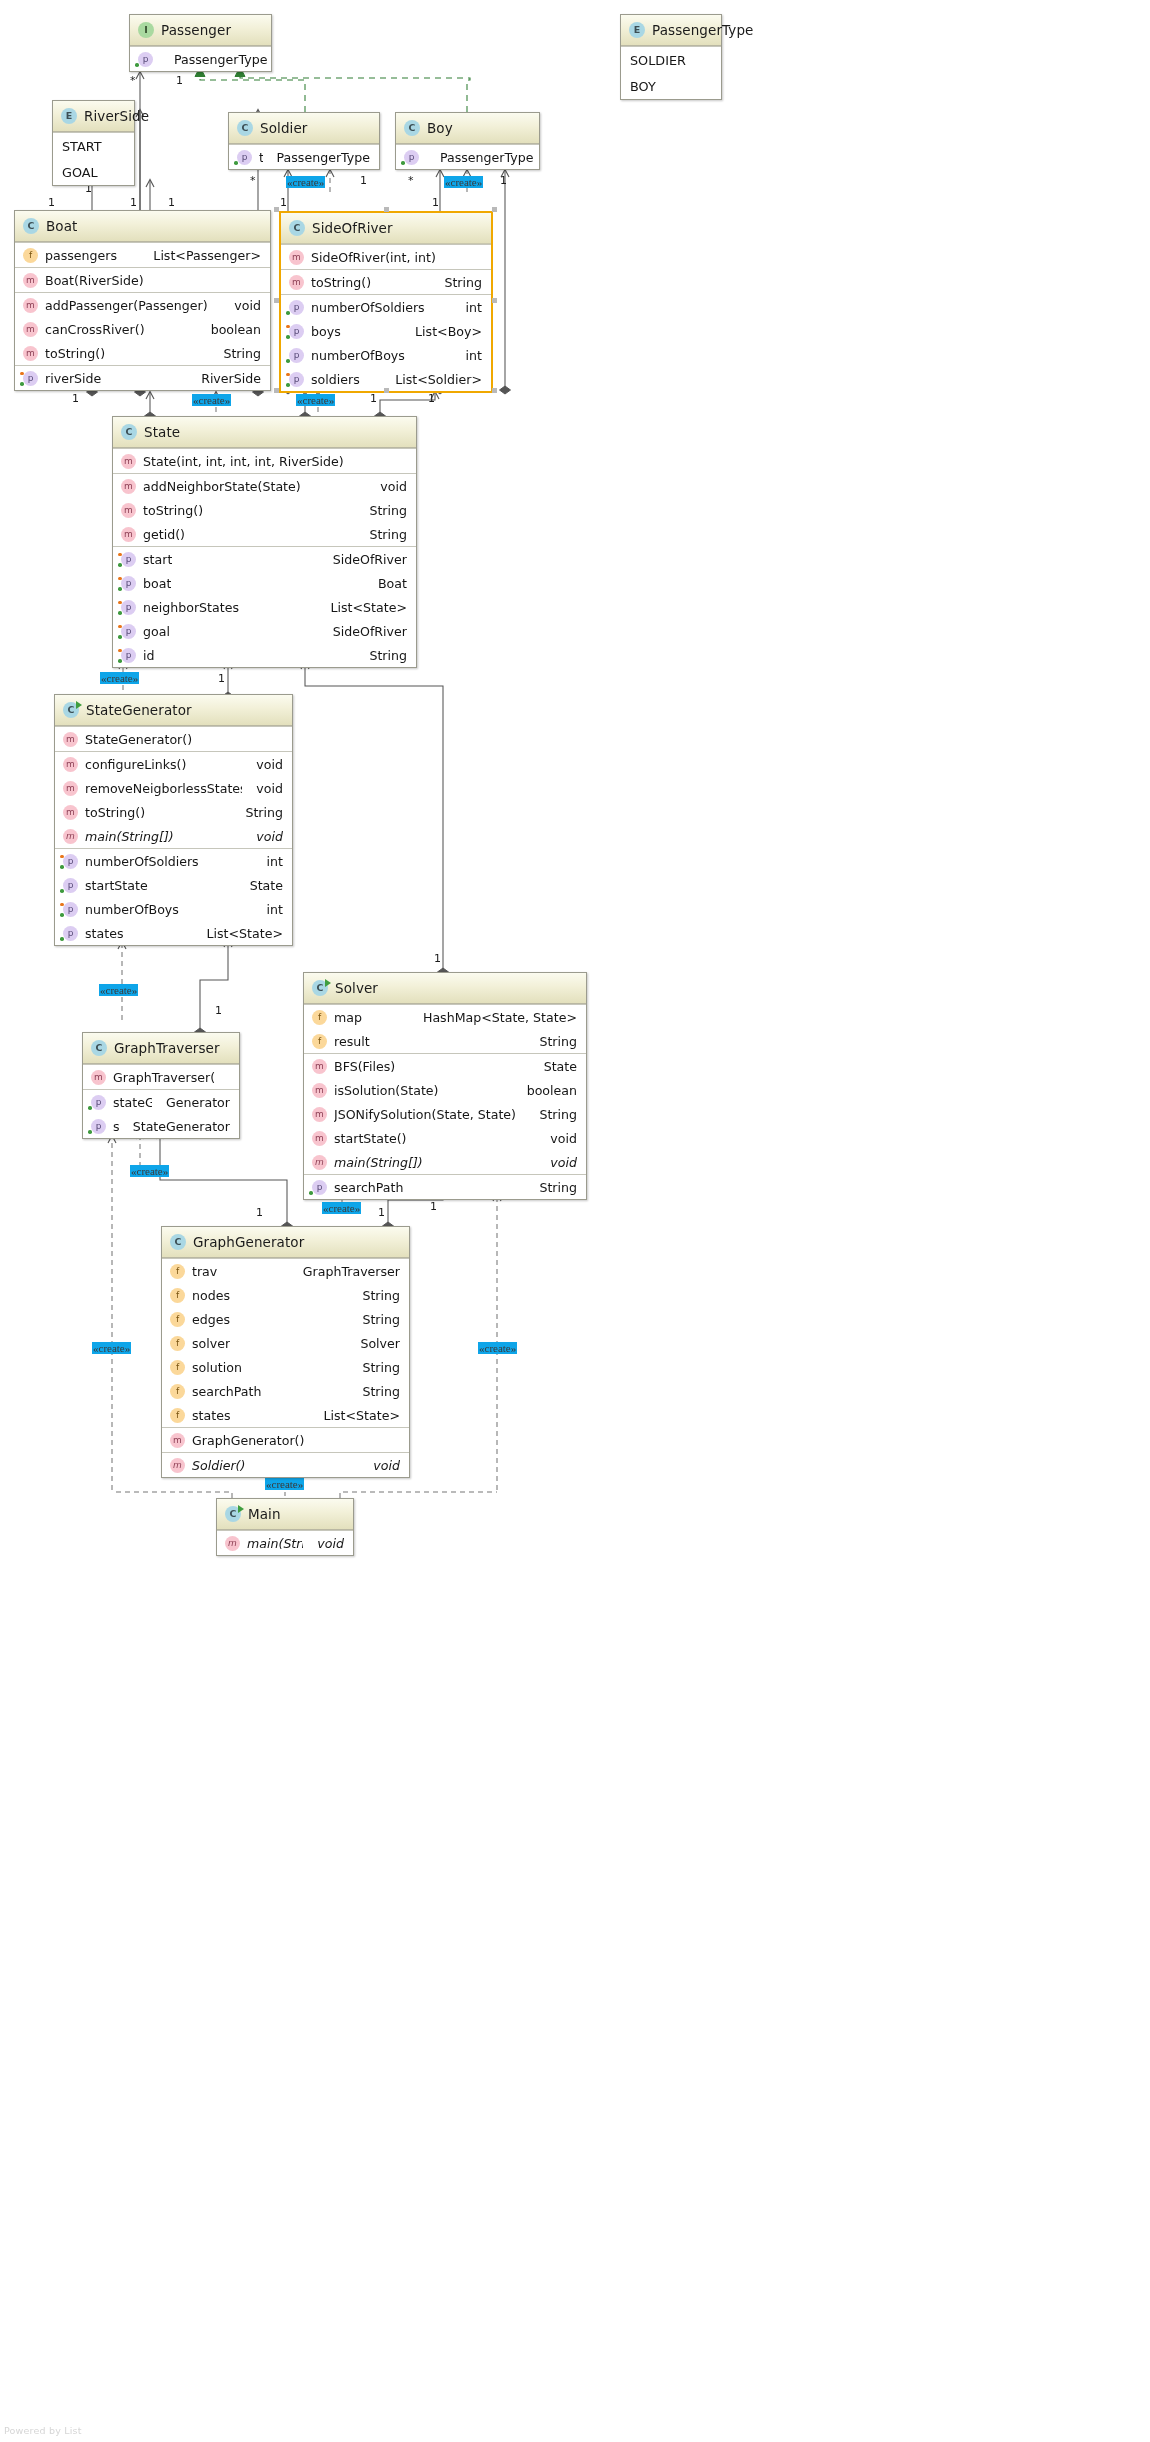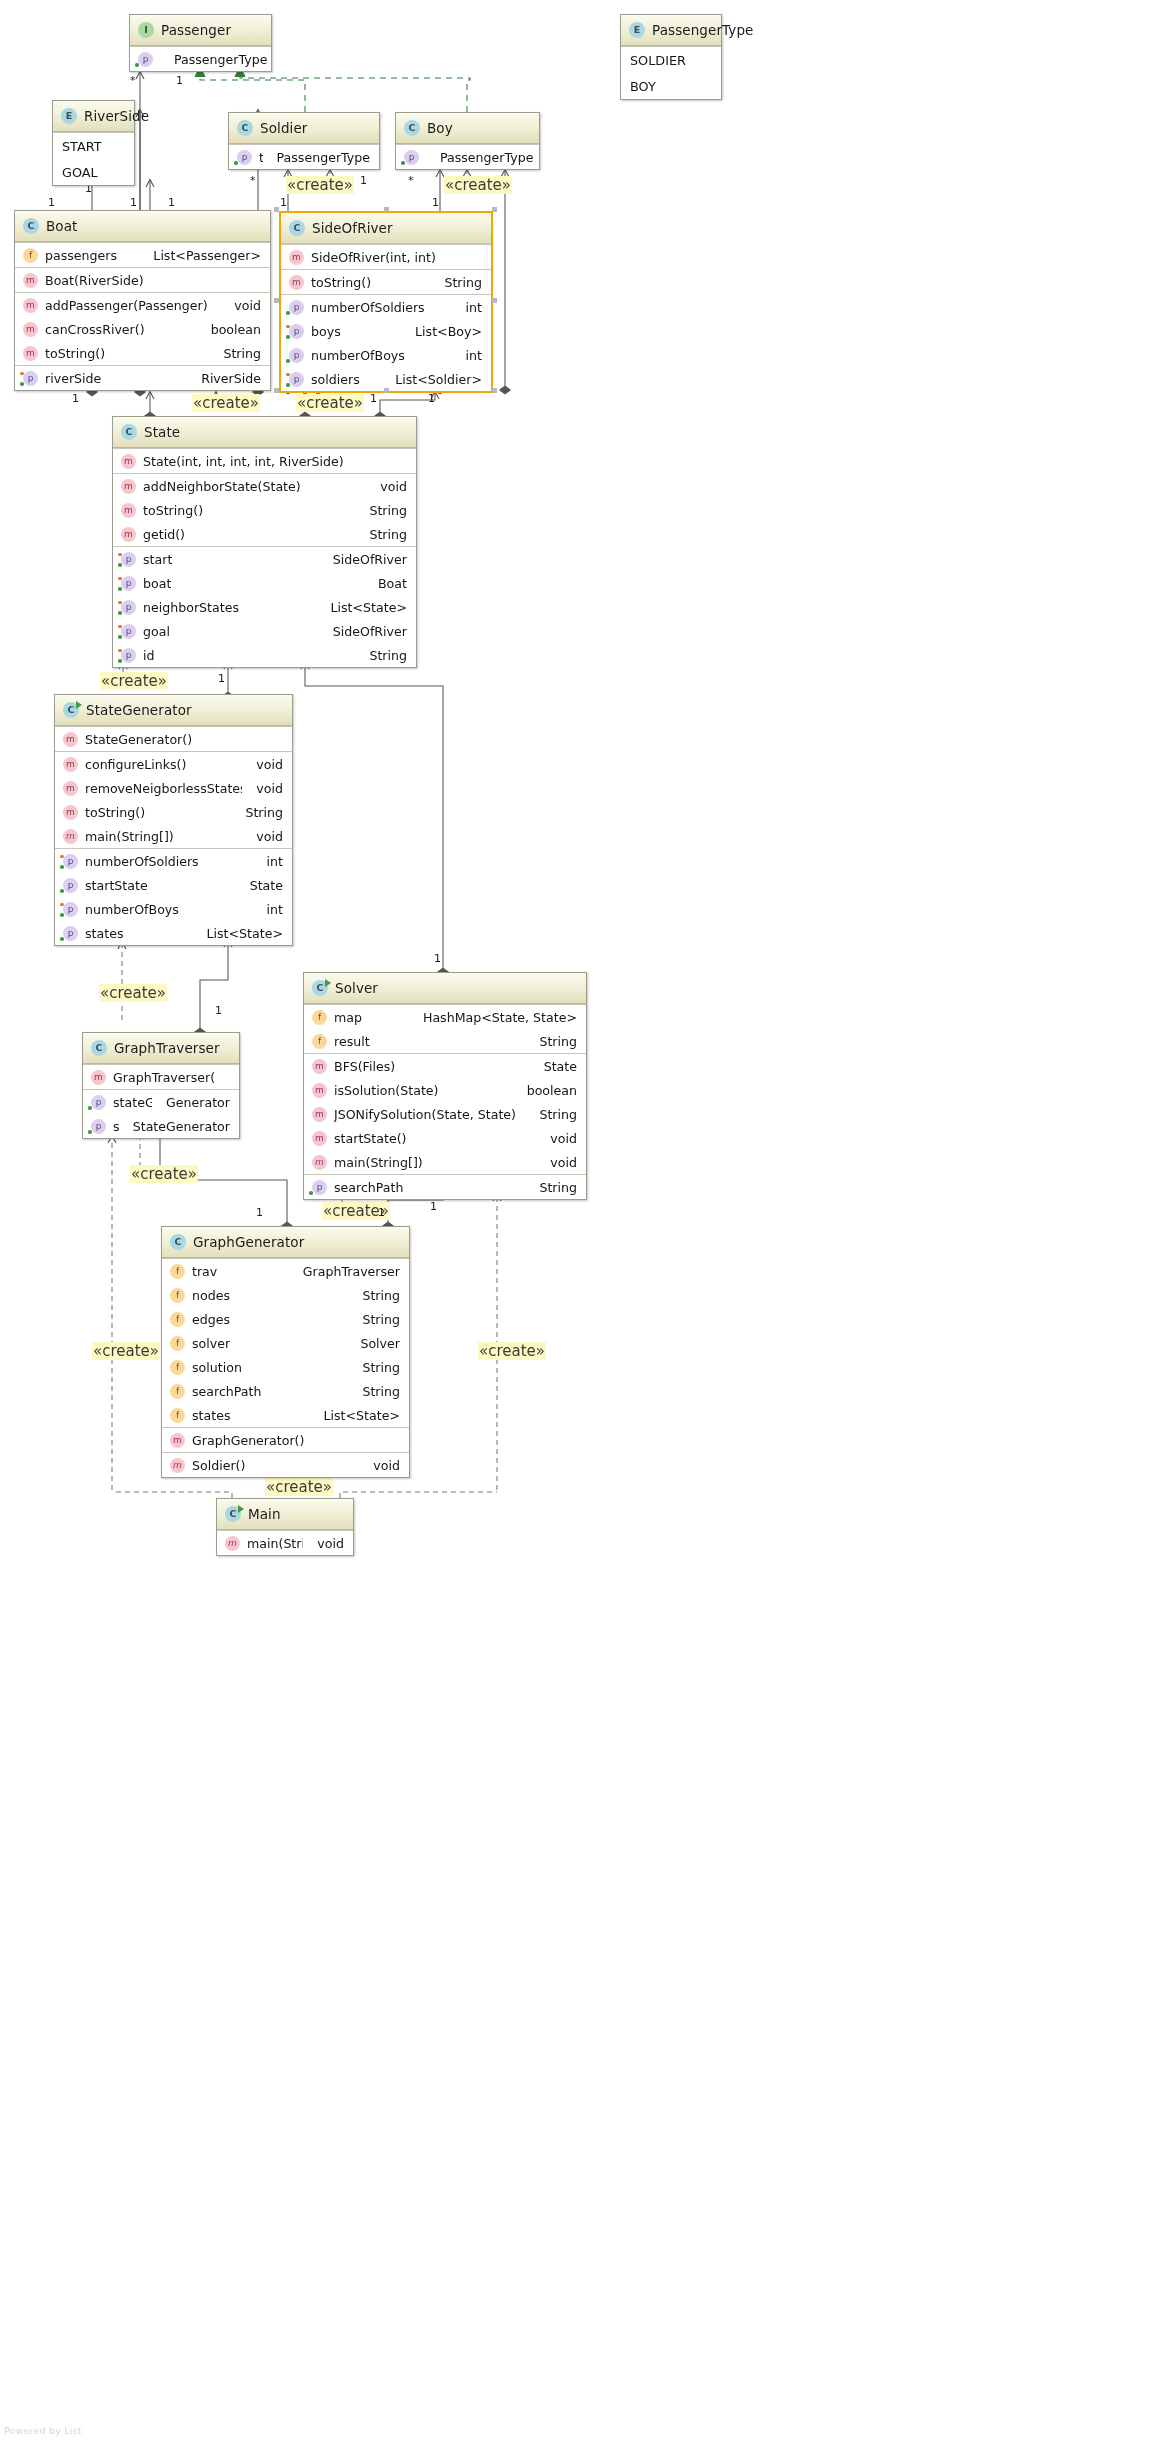--- a/index.html
+++ b/index.html
@@ -21,21 +21,21 @@
            border-bottom:1px solid #b9b7a2;}
   .uml.sel .hd{border-bottom:1px solid #c9c7ae;}
   .hd .nm{font-size:13.5px;color:#1b1b1b;margin-left:7px;letter-spacing:.1px;}
 
   .grp{border-top:1px solid #c6c6bb;}
   .grp:first-of-type{border-top:none;}
 
   .row{display:flex;align-items:center;height:24px;padding:0 9px 0 8px;font-size:12.6px;color:#161616;}
   .row .lbl{margin-left:7px;white-space:nowrap;overflow:hidden;}
   .row .rt{margin-left:auto;padding-left:14px;white-space:nowrap;color:#161616;}
-  .row .lbl.ital,.row .rt.ital{}
+  .row .lbl.ital,.row .rt.ital{font-style:italic;}
 
   
   .erow{display:flex;align-items:center;height:26px;padding:0 9px;font-size:12.8px;color:#161616;}
 
   
   .bdg{position:relative;width:16px;height:16px;border-radius:50%;flex:0 0 16px;
        display:flex;align-items:center;justify-content:center;
        font-size:9.5px;font-weight:bold;font-family:"DejaVu Sans",sans-serif;line-height:1;}
   .bdg.c{background:#a9d7e4;color:#3c4f55;}
   .bdg.i{background:#a9d9a0;color:#36502f;}
@@ -52,21 +52,21 @@
   .mb.ital{font-style:italic;}
   .mb .dg{position:absolute;left:-3px;bottom:0px;width:3.5px;height:3.5px;border-radius:50%;background:#3f9a3f;}
   .mb .do{position:absolute;left:-3px;top:1px;width:3.5px;height:3.5px;border-radius:50%;background:#e8751a;}
 
   
   .hdl{position:absolute;width:5px;height:5px;background:#b9b9b9;}
 
   
   .tag{position:absolute;font-size:10px;color:#2b2b2b;white-space:nowrap;
        font-family:"DejaVu Sans",sans-serif;}
-  .tag.ster{font-size:15px;color:#3a3a3a;background:#fef9c3;padding:0 1px;}
+  .tag.ster{font-size:11px;color:#3a3a3a;background:#0ea5e9;padding:0 1px;font-family:Liberation Serif, serif;}
   .tag.mul{font-size:11px;color:#1b1b1b;}
 
   .wm{position:absolute;left:4px;bottom:6px;font-size:9.5px;color:#d6d6d6;letter-spacing:.2px;}
 </style>
 </head>
 <body>
 
 <div id="canvas">
 
   <svg id="wires" viewBox="0 0 1150 2442" xmlns="http://www.w3.org/2000/svg">

